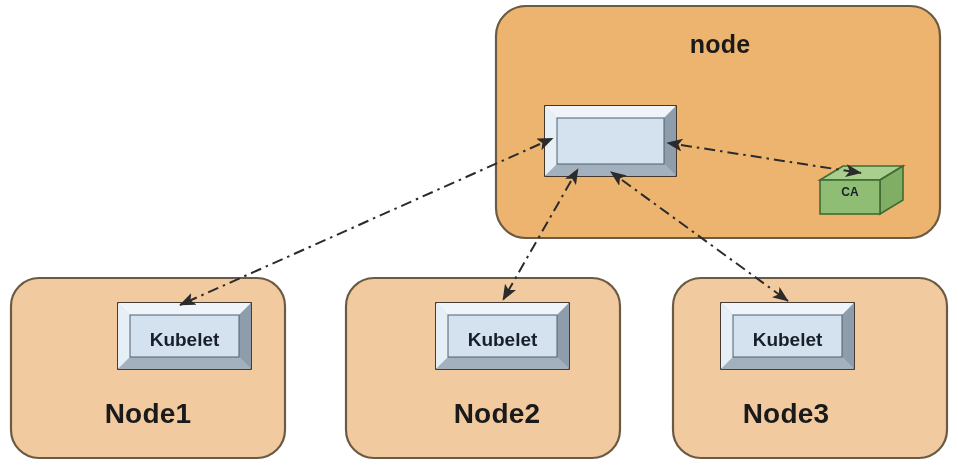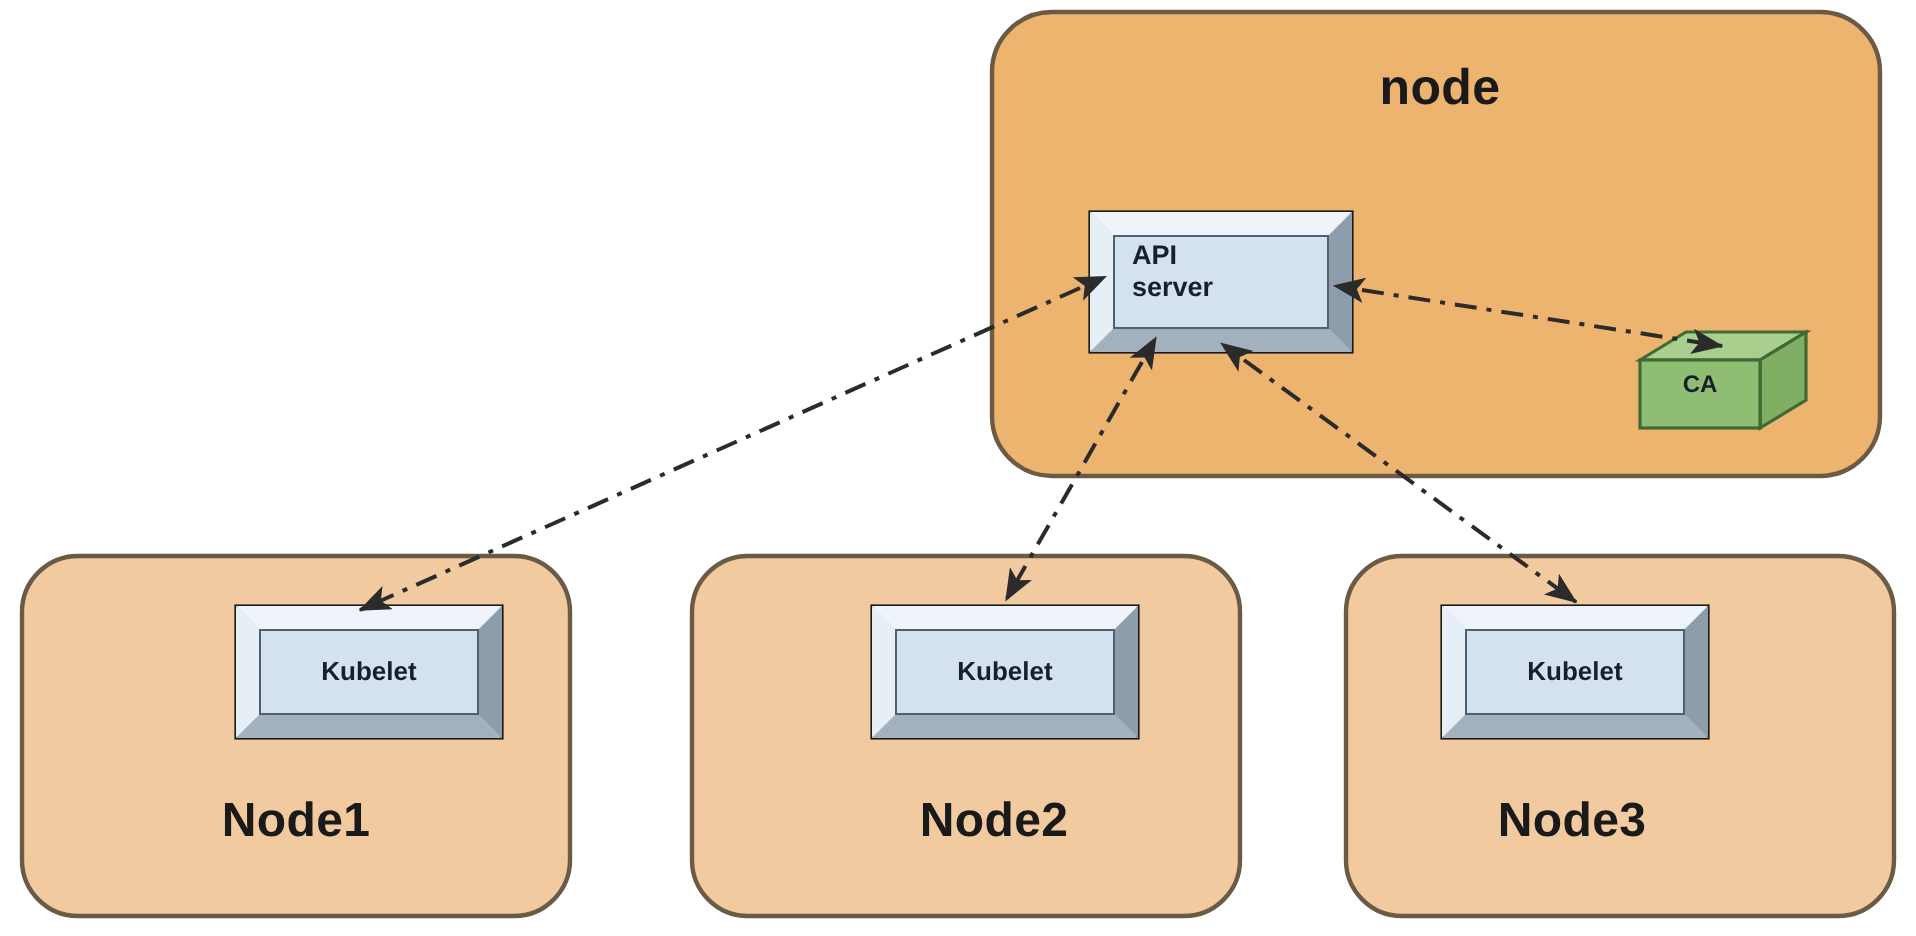--- a/index.html
+++ b/index.html
@@ -31,26 +31,26 @@
     color: #1a1a1a;
     font-weight: bold;
     letter-spacing: 0.2px;
     line-height: 1.12;
     z-index: 3;
   }
   .mgmt-title {
     font-size: 25px;
   }
   .node-title {
-    font-size: 24px;
+    font-size: 28px;
   }
   .box-label {
     position: absolute;
     color: #17202a;
-    font-size: 13px;
+    font-size: 19px;
     font-weight: bold;
     line-height: 1.15;
     z-index: 6;
     pointer-events: none;
   }
   .api-label { font-size: 13.5px; }
   .ca-label { font-size: 12px; font-weight: bold; color: #17202a; }
 </style>
 </head>
 <body>
@@ -134,24 +134,20 @@
     <line x1="540" y1="144" x2="180" y2="305" stroke="#2b2b2b" stroke-width="2" stroke-dasharray="11,5,2.5,5" marker-start="url(#arrowStart)" marker-end="url(#arrowEnd)"></line>
     <line x1="571" y1="181" x2="503" y2="300" stroke="#2b2b2b" stroke-width="2" stroke-dasharray="11,5,2.5,5" marker-start="url(#arrowStart)" marker-end="url(#arrowEnd)"></line>
     <line x1="622" y1="180" x2="788" y2="301" stroke="#2b2b2b" stroke-width="2" stroke-dasharray="11,5,2.5,5" marker-start="url(#arrowStart)" marker-end="url(#arrowEnd)"></line>
     <line x1="681" y1="145" x2="861" y2="173" stroke="#2b2b2b" stroke-width="2" stroke-dasharray="11,5,2.5,5" marker-start="url(#arrowStart)" marker-end="url(#arrowEnd)"></line>
   </svg>
 
   <div class="cluster-label mgmt-title" style="left:560px; top:30px; width:320px;">
     <div>node</div>
   </div>
 
-  <div class="box-label api-label" style="left:566px; top:120px; width:96px;">
-    <div>API</div>
-    <div>server</div>
-  </div>
 
   <div class="box-label ca-label" style="left:820px; top:186px; width:60px; text-align:center;">CA</div>
 
   <div class="box-label" style="left:130px; top:329px; width:109px; text-align:center;">Kubelet</div>
   <div class="box-label" style="left:448px; top:329px; width:109px; text-align:center;">Kubelet</div>
   <div class="box-label" style="left:733px; top:329px; width:109px; text-align:center;">Kubelet</div>
 
   <div class="cluster-label node-title" style="left:11px; top:398px; width:274px;">Node1</div>
   <div class="cluster-label node-title" style="left:346px; top:398px; width:302px;">Node2</div>
   <div class="cluster-label node-title" style="left:673px; top:398px; width:226px;">Node3</div>

